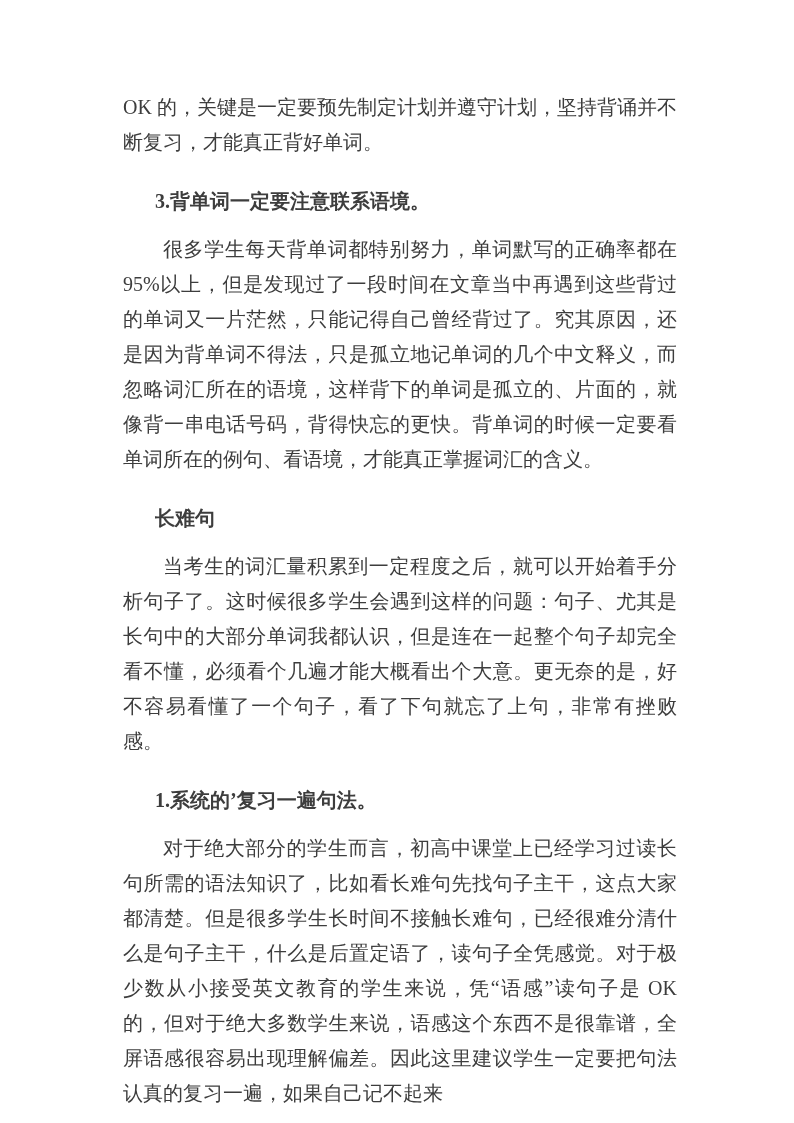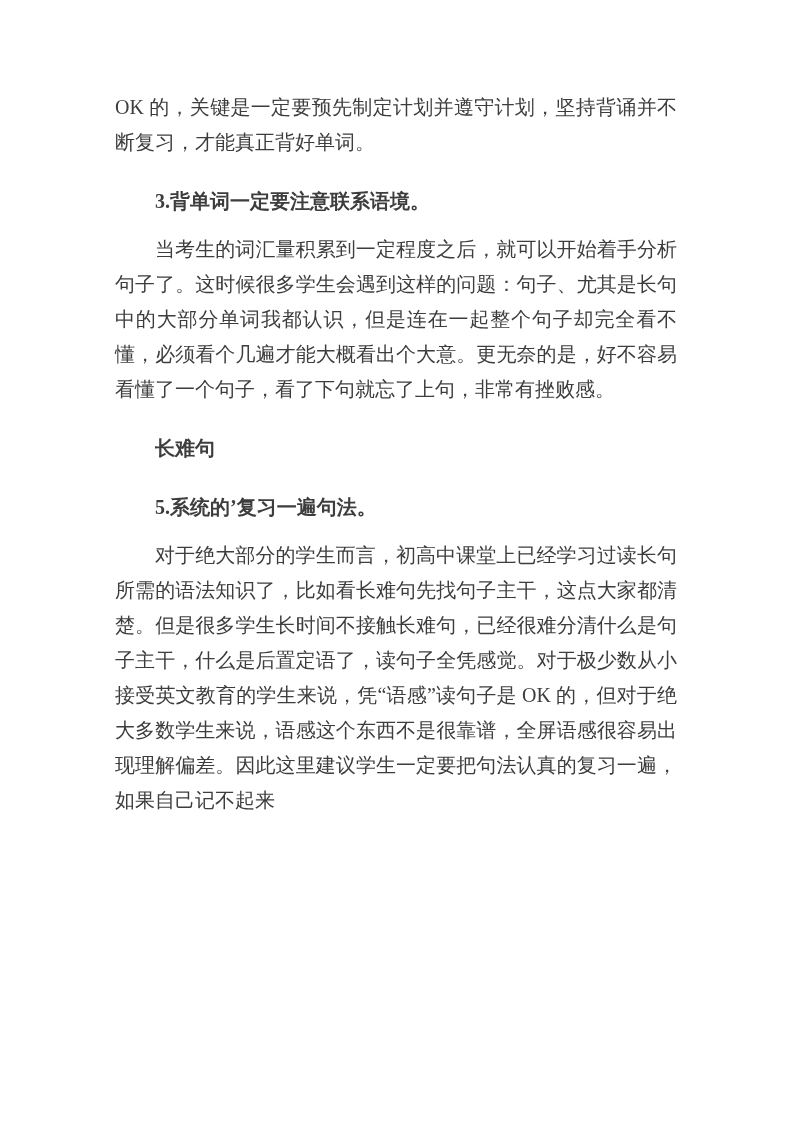--- a/index.html
+++ b/index.html
@@ -21,39 +21,40 @@
     top: 90px;
     left: 115px;
     width: 562px;
     font-family: "Liberation Serif", "DejaVu Serif", serif;
     font-size: 20px;
     line-height: 35px;
     color: #3d3d3d;
     text-align: justify;
   }
   .block {
-    margin: 0 0 13px 0;
+    margin: 0 0 13px 8px;
   }
   .para {
     text-indent: 2em;
   }
   .para.cont {
     text-indent: 0;
   }
   .heading {
     font-weight: bold;
     text-indent: 2em;
     margin: 24px 0 13px 0;
   }
 </style>
 </head>
 <body>
 
 <div class="page">
   <div class="content">
     <p class="block para cont">OK 的，关键是一定要预先制定计划并遵守计划，坚持背诵并不断复习，才能真正背好单词。</p>
     <p class="block heading">3.背单词一定要注意联系语境。</p>
+    <p class="block para">很多学生每天背单词都特别努力，单词默写的正确率都在 95%以上，但是发现过了一段时间在文章当中再遇到这些背过的单词又一片茫然，只能记得自己曾经背过了。究其原因，还是因为背单词不得法，只是孤立地记单词的几个中文释义，而忽略词汇所在的语境，这样背下的单词是孤立的、片面的，就像背一串电话号码，背得快忘的更快。背单词的时候一定要看单词所在的例句、看语境，才能真正掌握词汇的含义。</p>
+    <p class="block heading">长难句</p>
     <p class="block para">当考生的词汇量积累到一定程度之后，就可以开始着手分析句子了。这时候很多学生会遇到这样的问题：句子、尤其是长句中的大部分单词我都认识，但是连在一起整个句子却完全看不懂，必须看个几遍才能大概看出个大意。更无奈的是，好不容易看懂了一个句子，看了下句就忘了上句，非常有挫败感。</p>
-    <p class="block heading">长难句</p>
-    <p class="block heading">5.系统的’复习一遍句法。</p>
+    <p class="block heading">1.系统的’复习一遍句法。</p>
     <p class="block para">对于绝大部分的学生而言，初高中课堂上已经学习过读长句所需的语法知识了，比如看长难句先找句子主干，这点大家都清楚。但是很多学生长时间不接触长难句，已经很难分清什么是句子主干，什么是后置定语了，读句子全凭感觉。对于极少数从小接受英文教育的学生来说，凭“语感”读句子是 OK 的，但对于绝大多数学生来说，语感这个东西不是很靠谱，全屏语感很容易出现理解偏差。因此这里建议学生一定要把句法认真的复习一遍，如果自己记不起来</p>
   </div>
 </div>
 
 </body></html>

